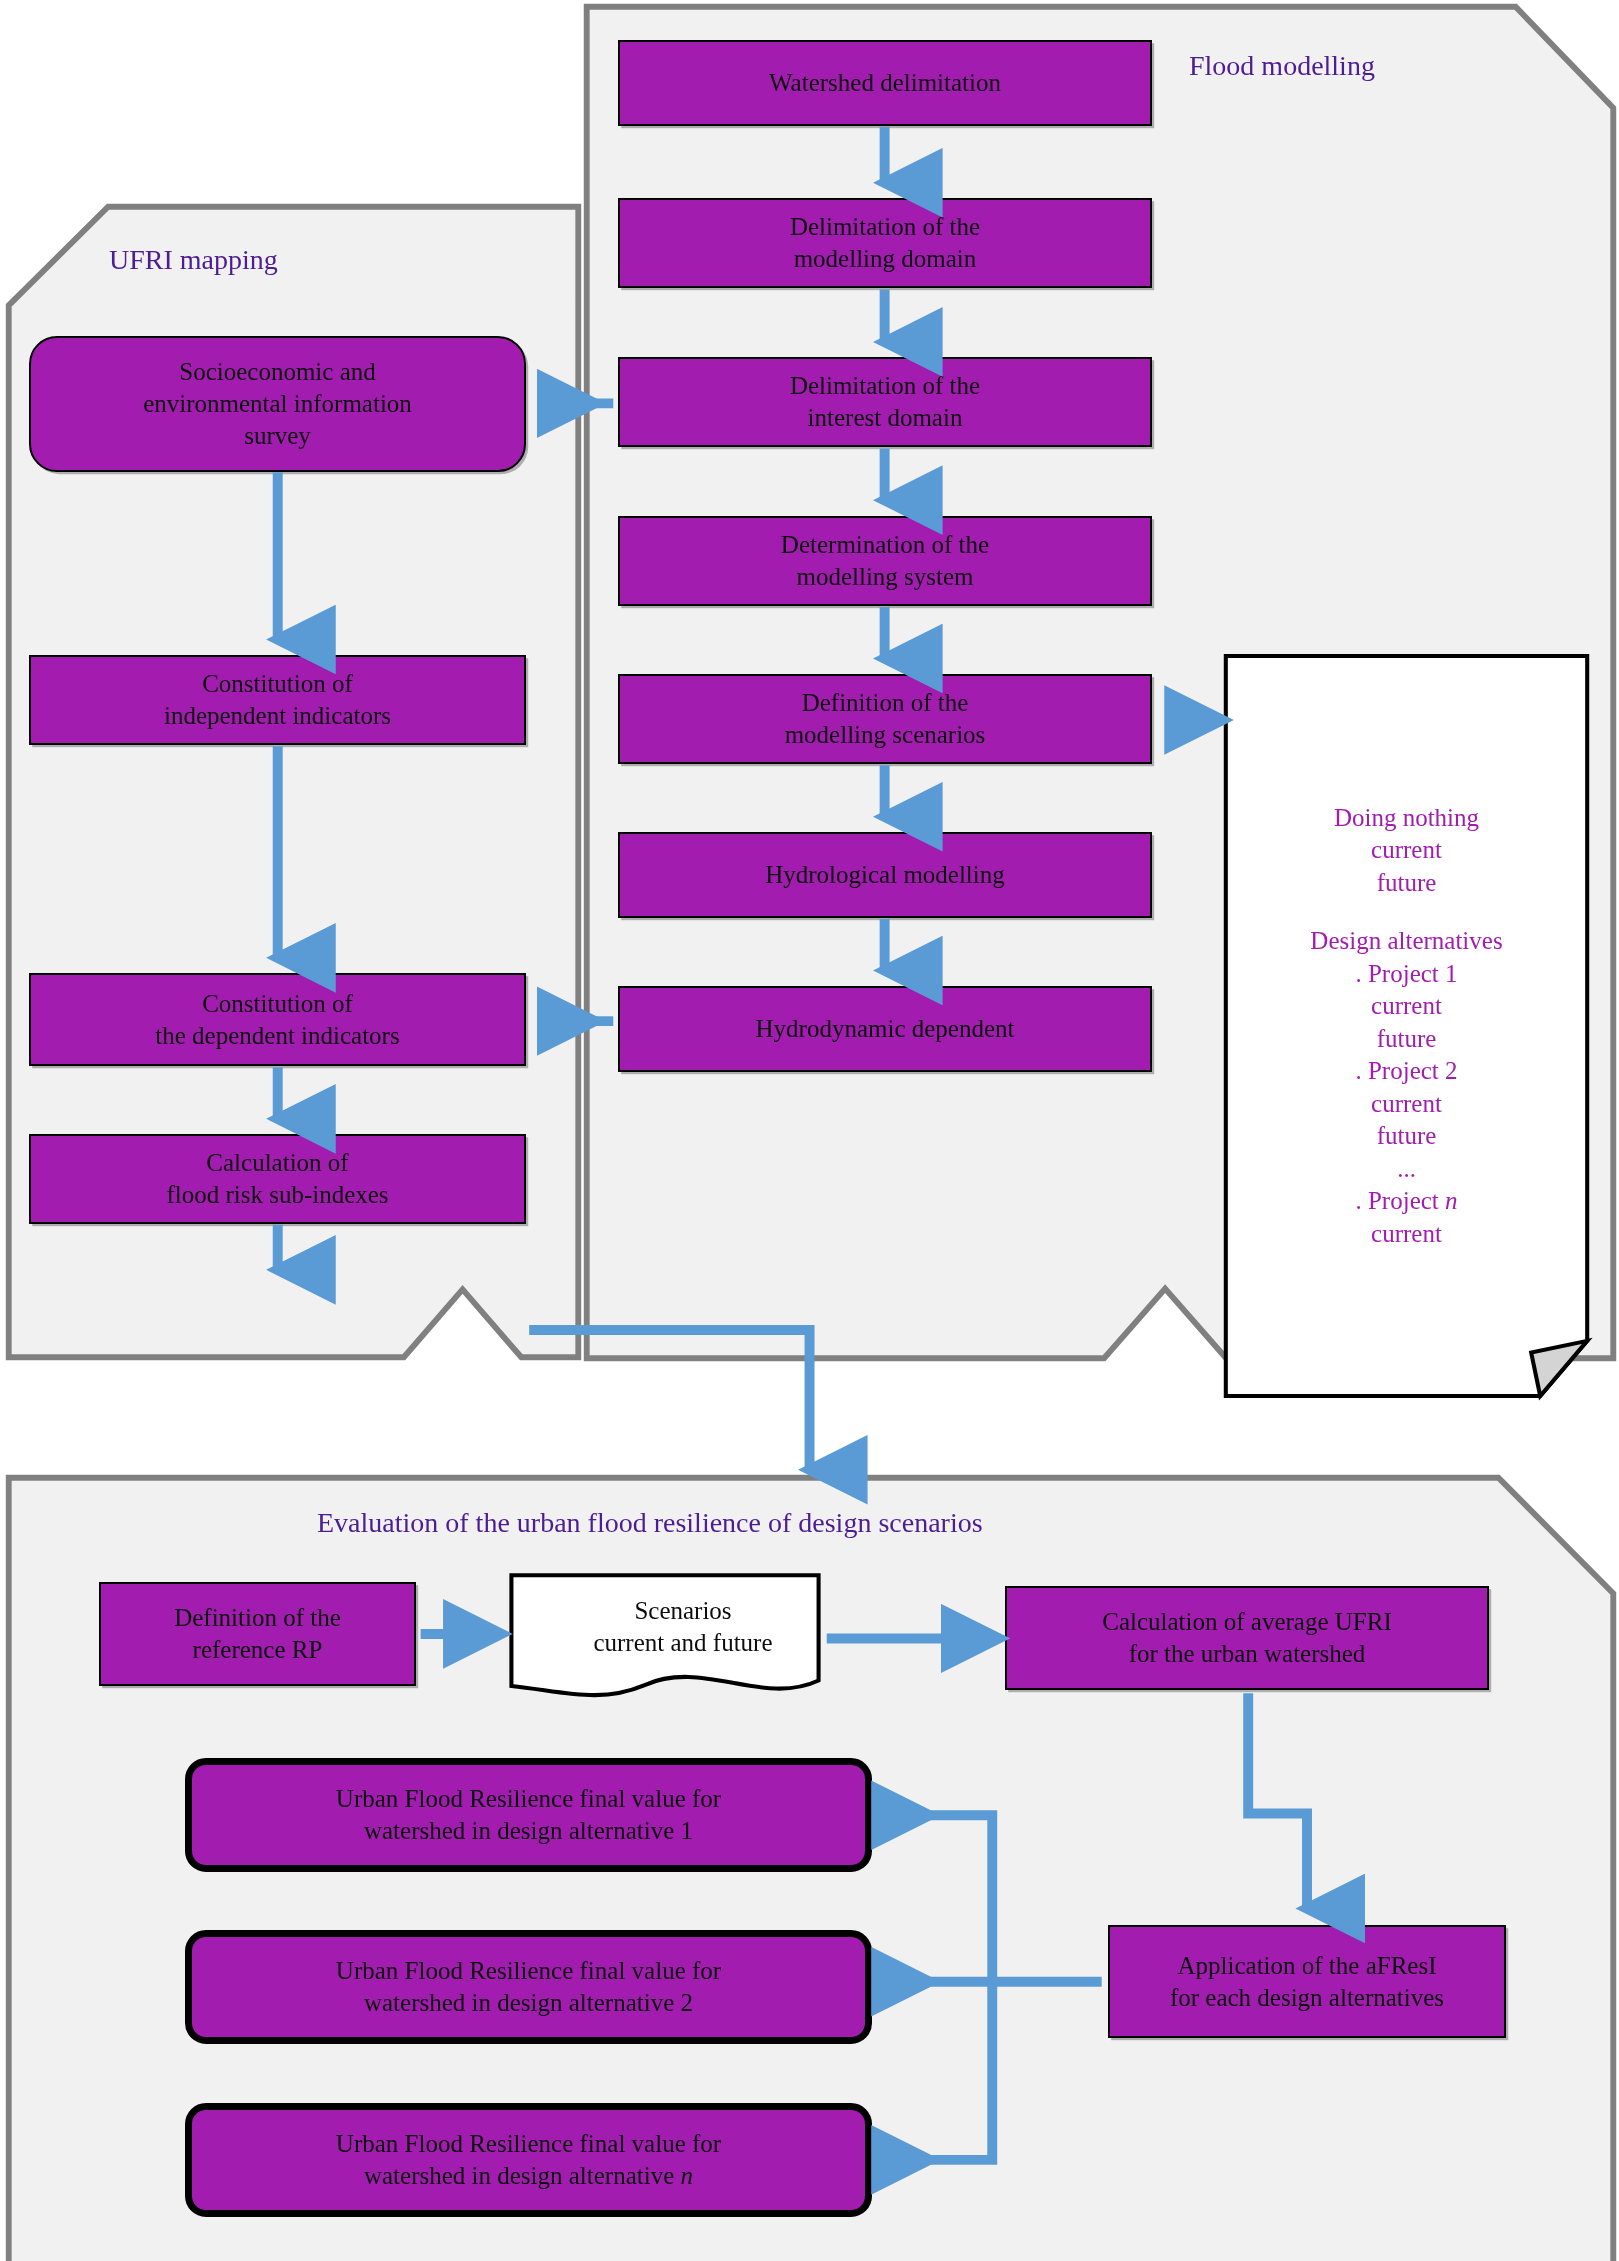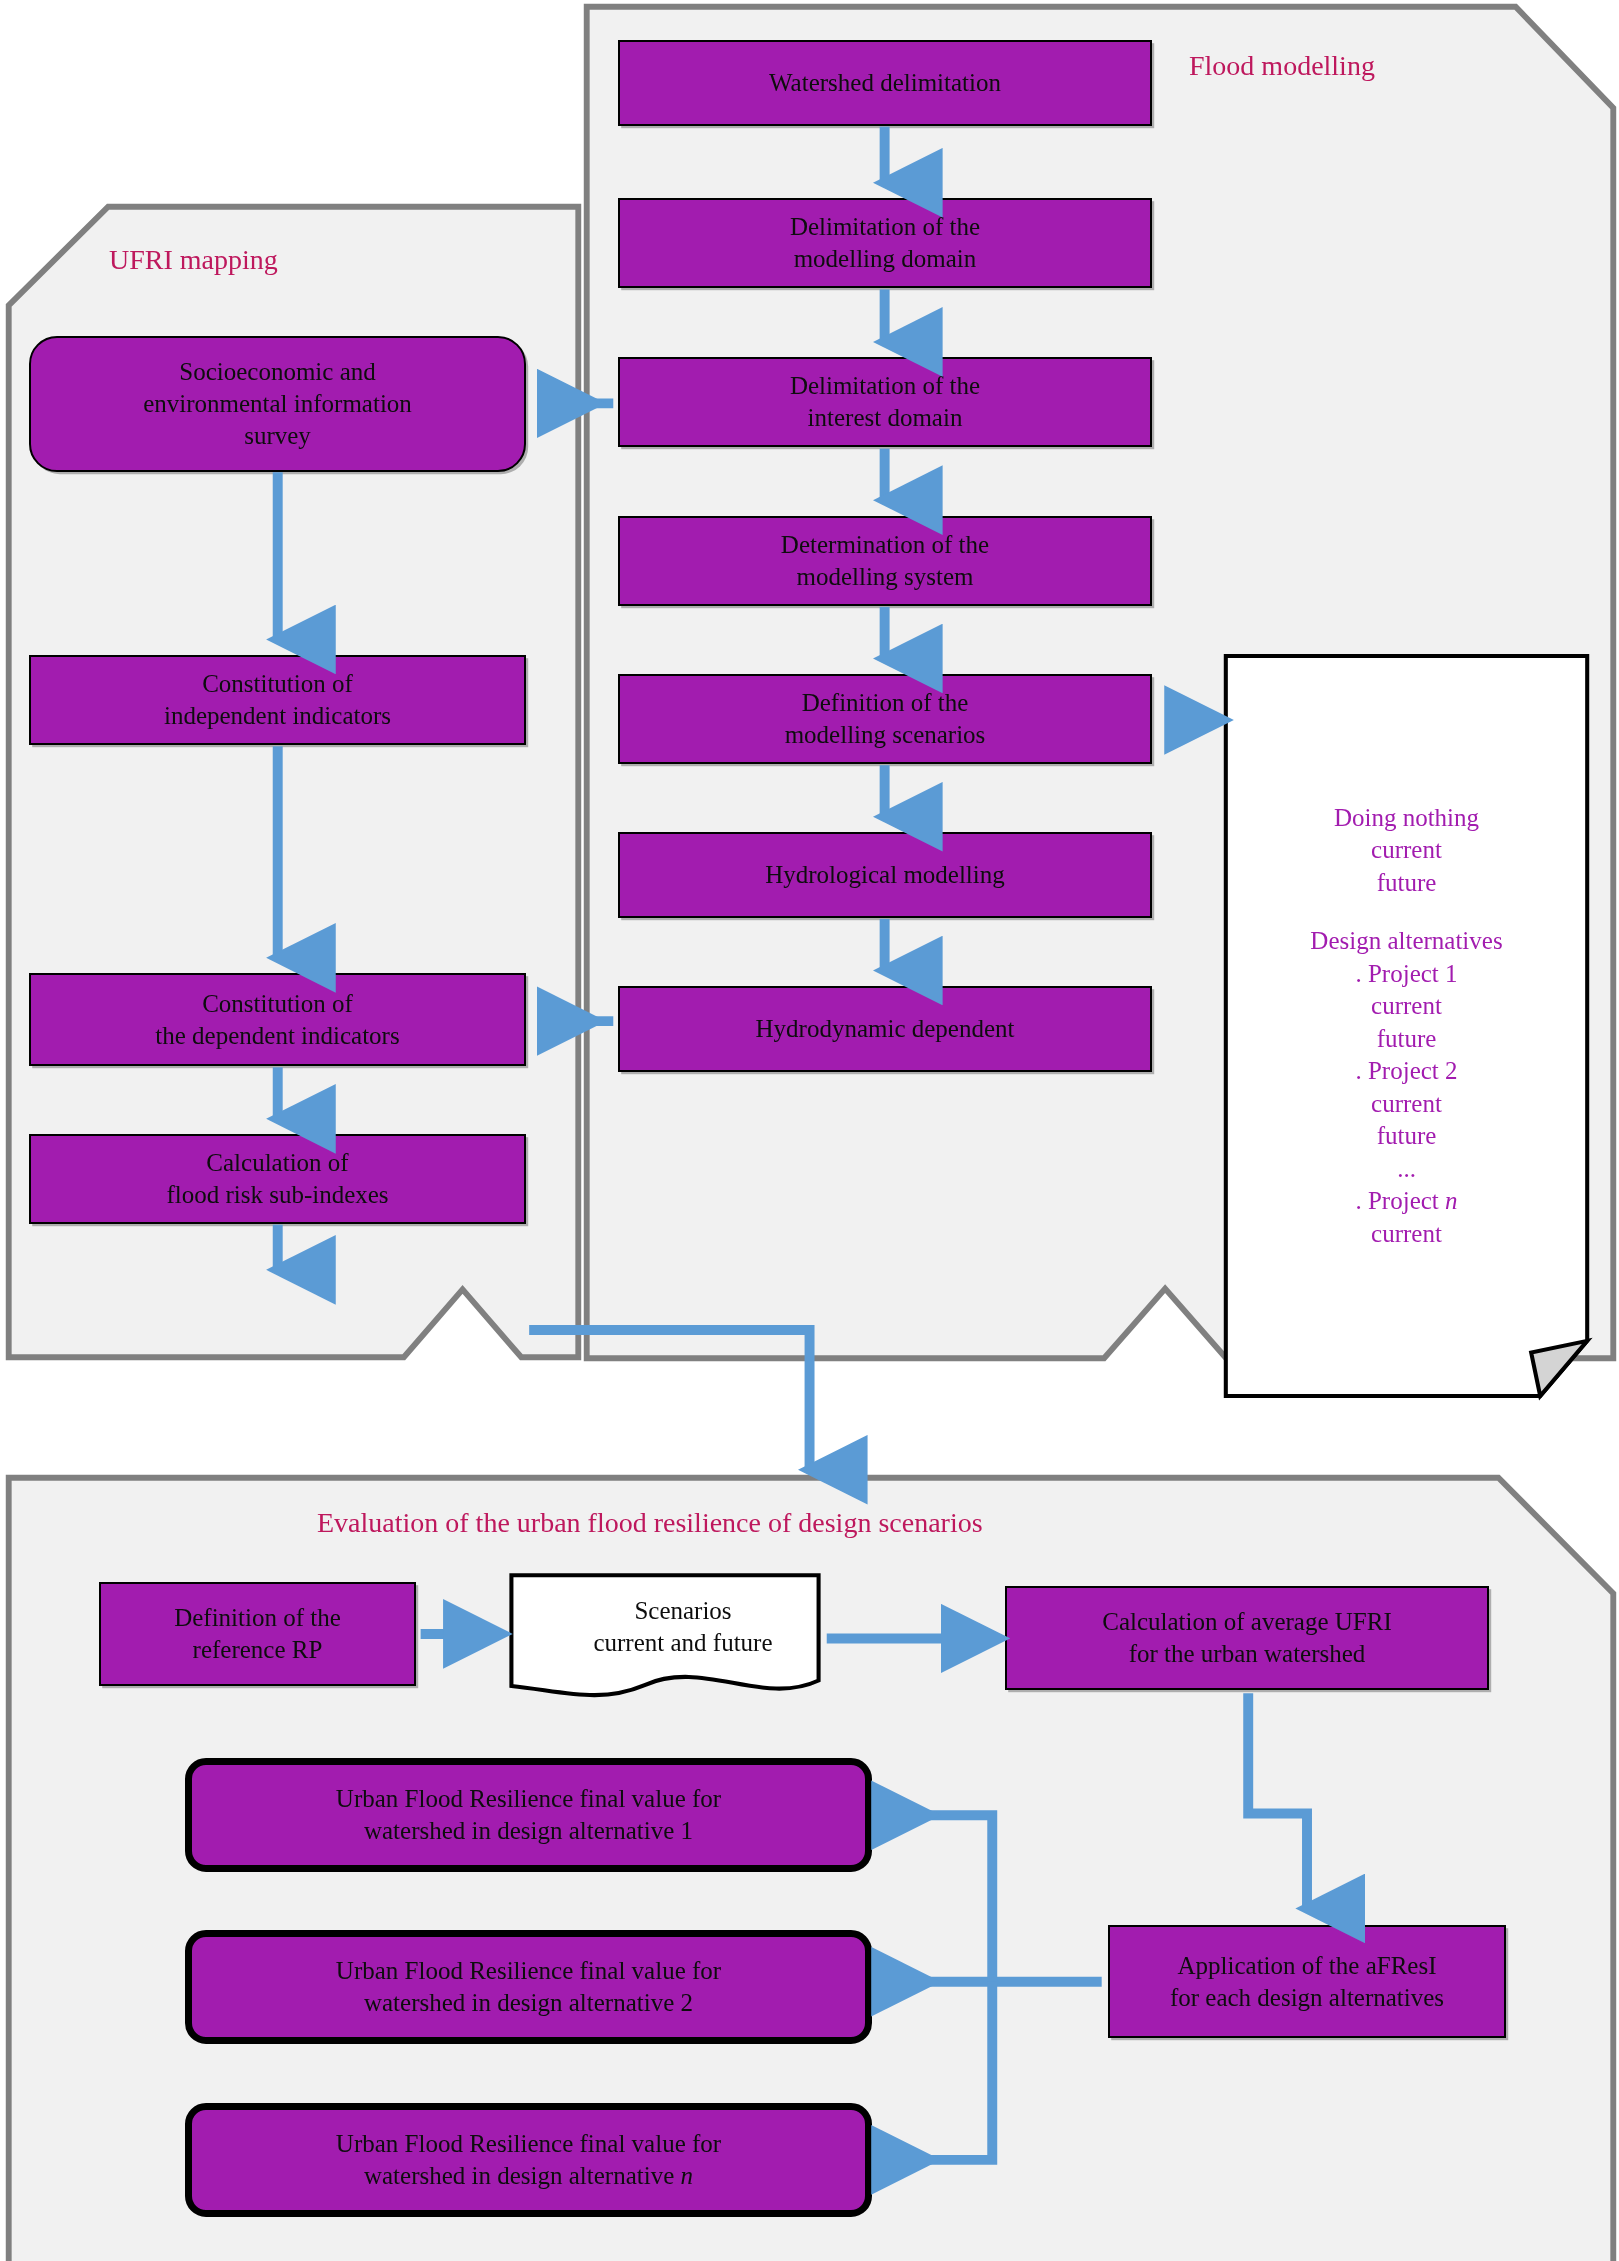--- a/index.html
+++ b/index.html
@@ -2,21 +2,21 @@
 <html style="font-size:7.2px"><head>
 <meta charset="utf-8">
 <style>
   html,body{margin:0;padding:0;background:#ffffff;}
   body{font-family:"Liberation Serif", serif;}
   #stage{position:relative;width:1620px;height:2277px;background:#ffffff;overflow:hidden;}
 
   
   .panel{position:absolute;background:#f1f1f1;border:0;}
   .panel svg{position:absolute;left:0;top:0;width:100%;height:100%;overflow:visible;}
-  .panel-title{position:absolute;font-size:28px;color:#be185d;white-space:nowrap;}
+  .panel-title{position:absolute;font-size:28px;color:#4c1d95;white-space:nowrap;}
 
   
   .box{
     position:absolute;background:#a21caf;border:2.3px solid #000000;
     display:flex;align-items:center;justify-content:center;text-align:center;
     font-size:25px;line-height:1.28;color:#0d0d0d;box-sizing:border-box;
     box-shadow:2.7px 2.7px 0 -0.5px rgba(0,0,0,0.28);
   }
   .box span{display:block;padding:0 6.3px;}
 

